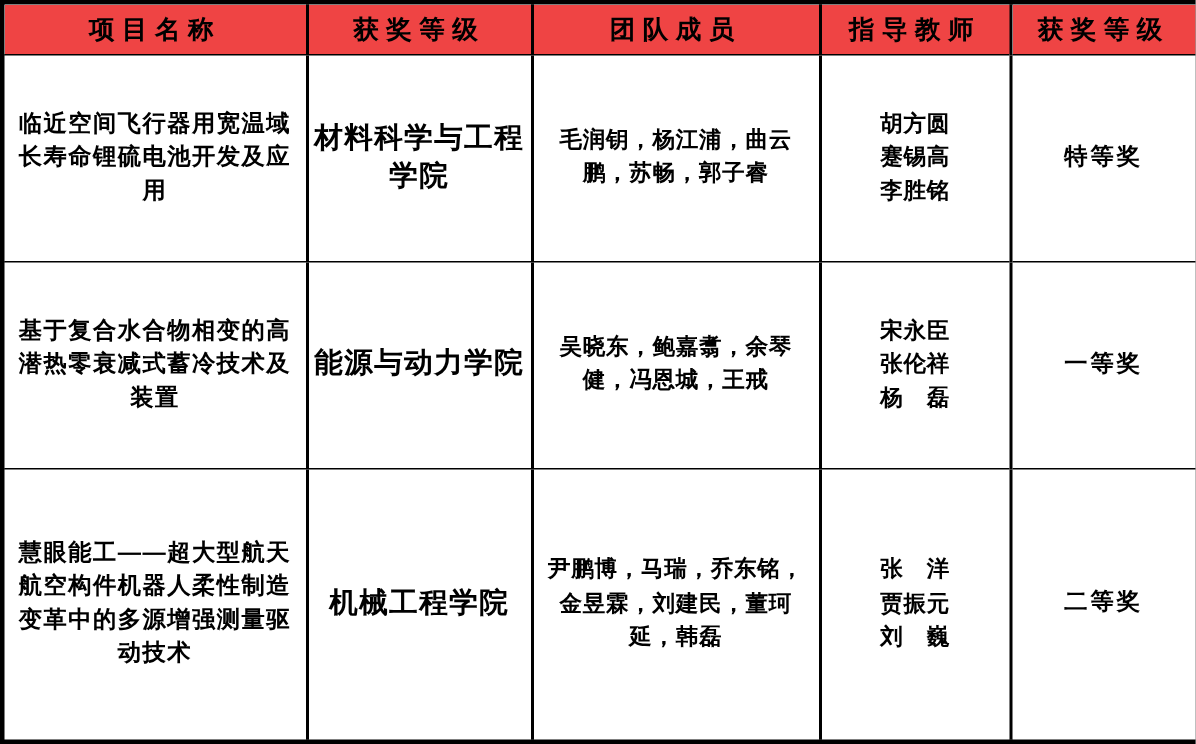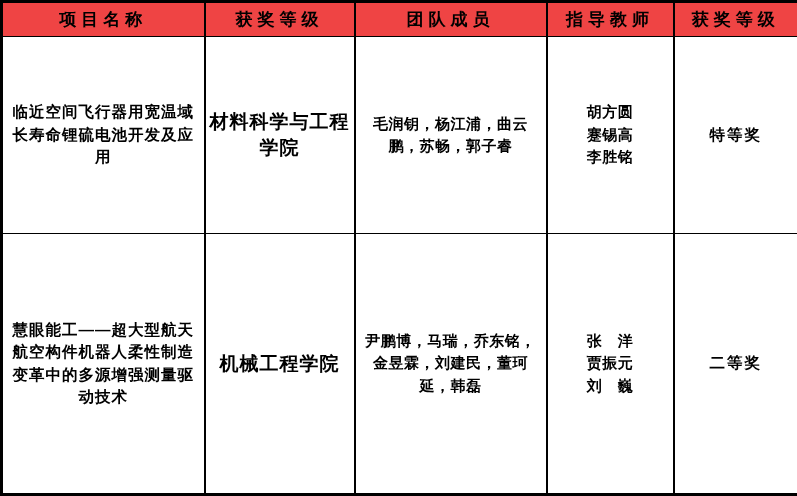--- a/index.html
+++ b/index.html
@@ -69,20 +69,31 @@
       <td class="project">临近空间飞行器用宽温域长寿命锂硫电池开发及应用</td>
       <td class="unit">材料科学与工程学院</td>
       <td class="members">毛润钥，杨江浦，曲云鹏，苏畅，郭子睿</td>
       <td class="advisors">
         <div>胡方圆</div>
         <div>蹇锡高</div>
         <div>李胜铭</div>
       </td>
       <td class="award">特等奖</td>
     </tr>
+    <tr class="r4">
+      <td class="project">基于复合水合物相变的高潜热零衰减式蓄冷技术及装置</td>
+      <td class="unit">能源与动力学院</td>
+      <td class="members">吴晓东，鲍嘉翥，余琴健，冯恩城，王戒</td>
+      <td class="advisors">
+        <div>宋永臣</div>
+        <div>张伦祥</div>
+        <div>杨　磊</div>
+      </td>
+      <td class="award">一等奖</td>
+    </tr>
     <tr class="r6">
       <td class="project">慧眼能工——超大型航天航空构件机器人柔性制造变革中的多源增强测量驱动技术</td>
       <td class="unit">机械工程学院</td>
       <td class="members">尹鹏博，马瑞，乔东铭，金昱霖，刘建民，董珂延，韩磊</td>
       <td class="advisors">
         <div>张　洋</div>
         <div>贾振元</div>
         <div>刘　巍</div>
       </td>
       <td class="award">二等奖</td>

